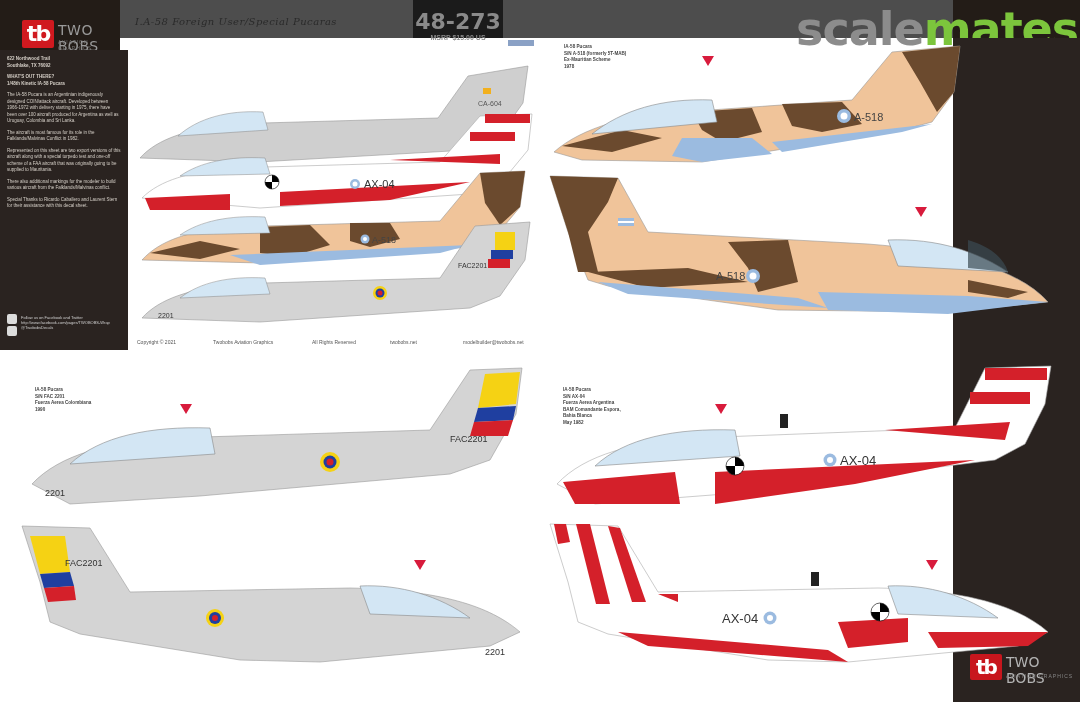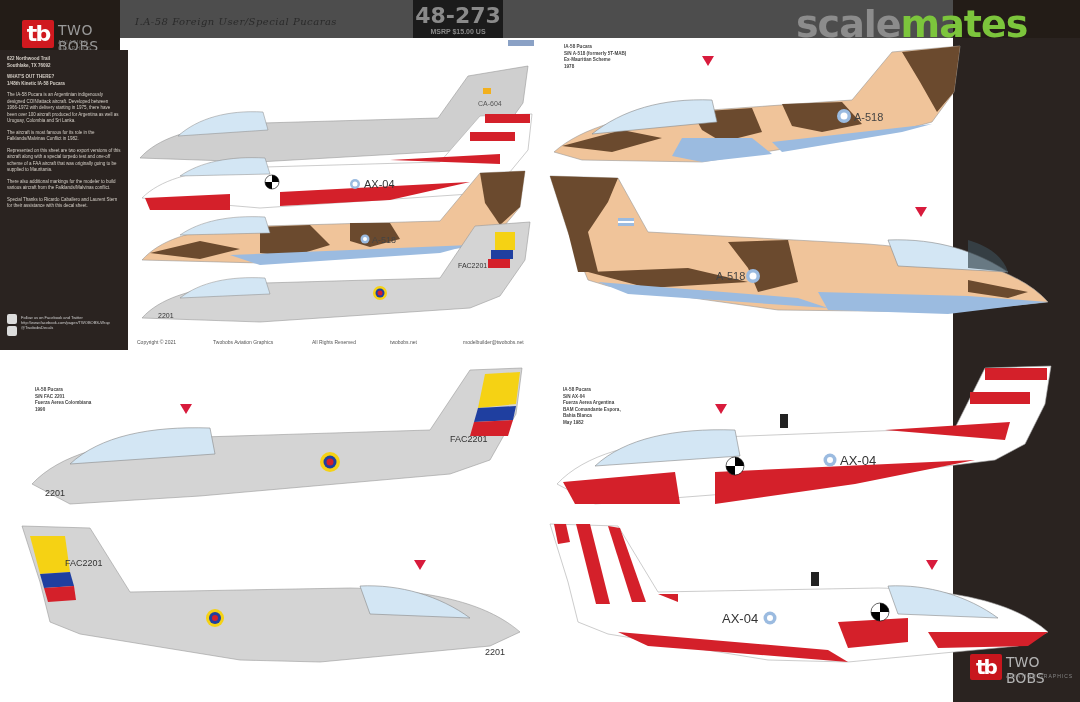--- a/index.html
+++ b/index.html
@@ -12,23 +12,23 @@
   .header { position: absolute; left: 0; top: 0; width: 1080px; height: 38px; background: #4d4d4d; }
   .header .right-dark { position: absolute; left: 953px; top: 0; width: 127px; height: 38px; background: #231c17; }
   .brand-box { position: absolute; left: 0; top: 0; width: 120px; height: 50px; background: #231c17; }
   .brand-logo { position: absolute; left: 22px; top: 20px; width: 32px; height: 28px; background: #d0191f; border-radius: 2px;
     color: #fff; font-weight: bold; font-size: 22px; line-height: 28px; text-align: center; font-family: "DejaVu Sans", sans-serif; letter-spacing: -2px; }
   .brand-name { position: absolute; left: 58px; top: 22px; color: #9a9a9a; font-size: 14px; font-family: "DejaVu Sans", sans-serif; letter-spacing: 0.5px; }
   .brand-sub { position: absolute; left: 58px; top: 39px; color: #777; font-size: 5px; letter-spacing: 1px; }
 
   .sheet-title { position: absolute; left: 135px; top: 16px; color: #2a2a2a; font-family: "DejaVu Serif", serif; font-style: italic; font-size: 10px; letter-spacing: 0.5px; }
   .code-box { position: absolute; left: 413px; top: 0; width: 90px; height: 38px; background: #1b1b1b; text-align: center; }
-  .code-num { color: #8a8a8a; font-weight: bold; font-size: 22px; line-height: 24px; padding-top: 4px; font-family: "DejaVu Sans", sans-serif; }
+  .code-num { color: #8a8a8a; font-weight: bold; font-size: 22px; line-height: 24px; padding-top: 10px; font-family: "DejaVu Sans", sans-serif; }
   .code-msrp { color: #8a8a8a; font-size: 7px; font-weight: bold; line-height: 8px; }
-  .wm-logo { position: absolute; left: 796px; top: 2px; font-size: 38px; font-weight: bold; font-family: "DejaVu Sans", sans-serif; letter-spacing: -1px; }
+  .wm-logo { position: absolute; left: 796px; top: 2px; font-size: 46px; font-weight: bold; font-family: "DejaVu Sans", sans-serif; letter-spacing: -1px; }
   .wm-a { color: #8c8c8c; }
   .wm-b { color: #7cc53c; }
   .blue-tag { position: absolute; left: 508px; top: 40px; width: 26px; height: 6px; background: #6d89b6; opacity: 0.8; }
 
   
   .sidebar { position: absolute; left: 0; top: 50px; width: 128px; height: 300px; background: #2a2320; padding: 6px 7px; }
   .sb-block { color: #d6d0c8; font-size: 4.5px; line-height: 6.5px; margin-bottom: 5px; }
   .sb-block.bold { font-weight: bold; }
   .sb-social { position: absolute; left: 7px; bottom: 12px; width: 114px; height: 24px; }
   .sb-icon { position: absolute; left: 0; width: 10px; height: 10px; background: #dcdcdc; border-radius: 2px; }

